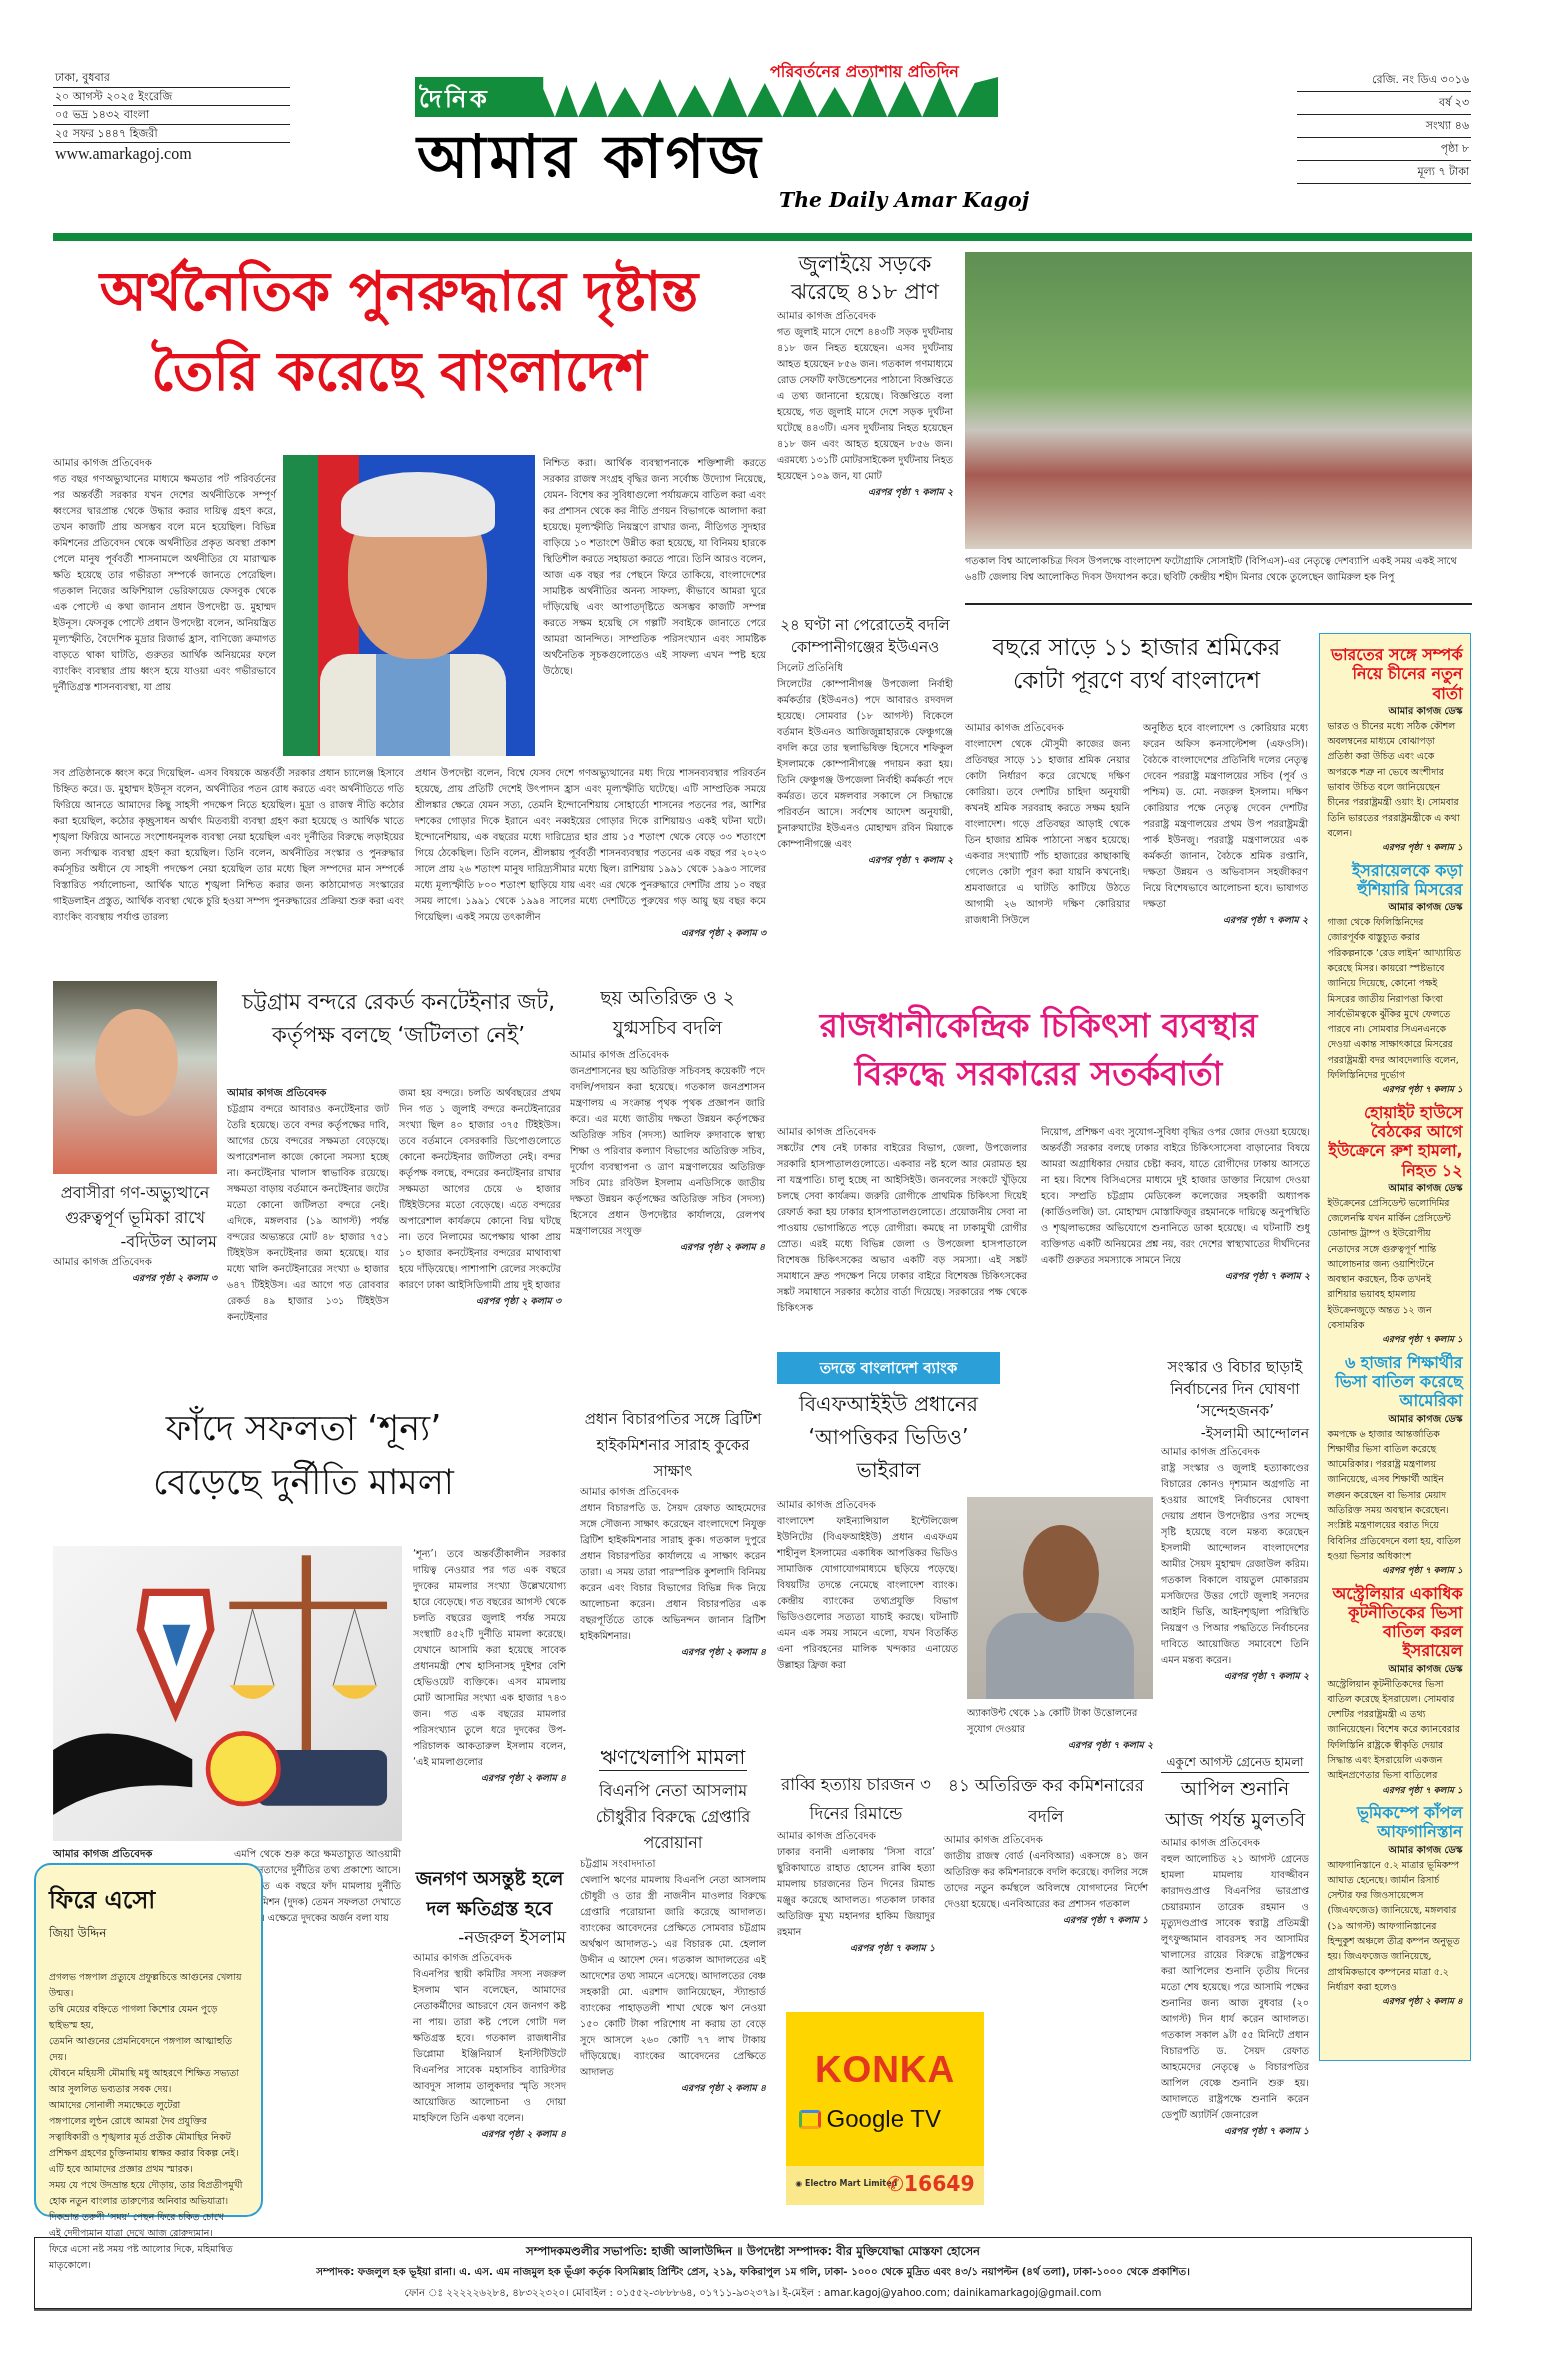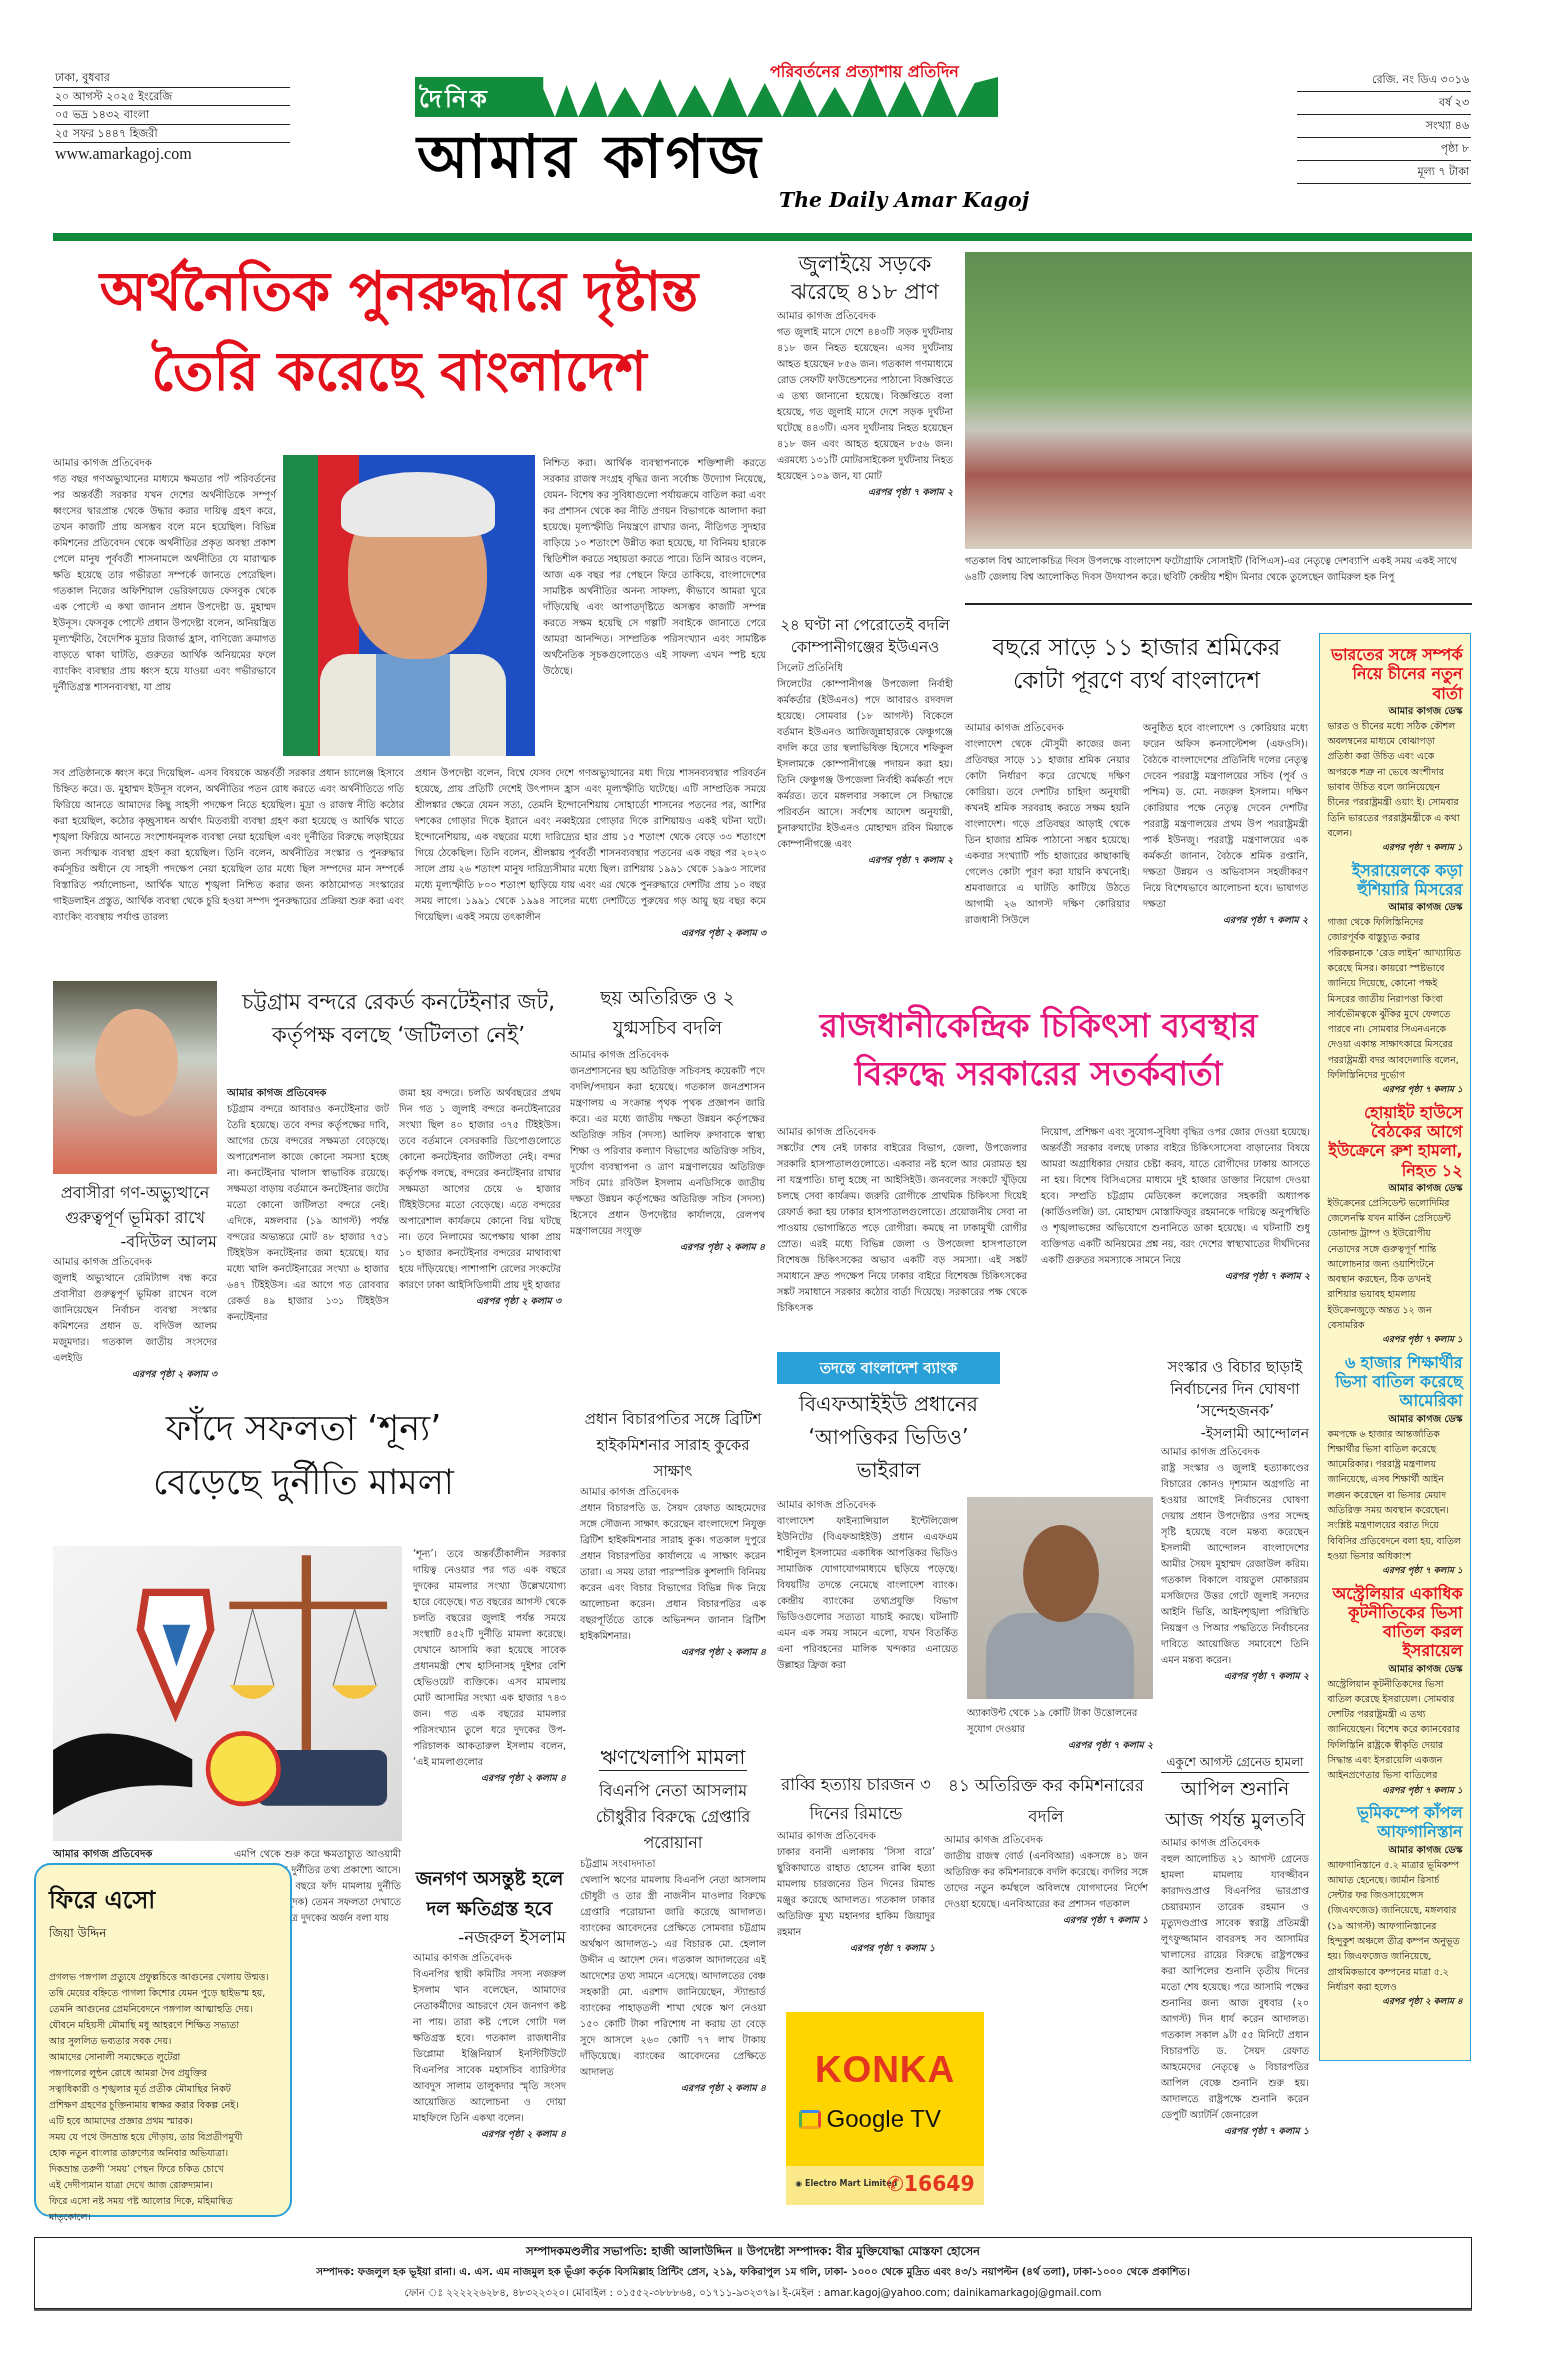--- a/index.html
+++ b/index.html
@@ -205,21 +205,20 @@
   </div>
 </div>
 
 <div class="abs photo badiul-photo">
     <div class="badiul-face"></div>
   </div>
 <div class="abs" style="left:53px; top:1180px; width:164px;">
   <div class="hl" style="font-size:16px; line-height:25px;">প্রবাসীরা গণ-অভ্যুত্থানে গুরুত্বপূর্ণ ভূমিকা রাখে</div>
   <div class="hl" style="font-size:16px; line-height:24px; text-align:right;">-বদিউল আলম</div>
   <div class="byline">আমার কাগজ প্রতিবেদক</div>
-  <div class="txt">জুলাই অভ্যুত্থানে রেমিট্যান্স বন্ধ করে প্রবাসীরা গুরুত্বপূর্ণ ভূমিকা রাখেন বলে জানিয়েছেন নির্বাচন ব্যবস্থা সংস্কার কমিশনের প্রধান ড. বদিউল আলম মজুমদার। গতকাল জাতীয় সংসদের এলইডি</div>
   <div class="cont">এরপর পৃষ্ঠা ২ কলাম ৩</div>
 </div>
 
 <div class="abs hl" style="left:227px; top:985px; width:343px; font-size:21.3px; line-height:33px;">
   <div>চট্টগ্রাম বন্দরে রেকর্ড কনটেইনার জট,</div>
   <div>কর্তৃপক্ষ বলছে ‘জটিলতা নেই’</div>
 </div>
 <div class="abs" style="left:227px; top:1085px; width:162px;">
   <div class="byline b">আমার কাগজ প্রতিবেদক</div>
   <div class="txt">চট্টগ্রাম বন্দরে আবারও কনটেইনার জট তৈরি হয়েছে। তবে বন্দর কর্তৃপক্ষের দাবি, আগের চেয়ে বন্দরের সক্ষমতা বেড়েছে। অপারেশনাল কাজে কোনো সমস্যা হচ্ছে না। কনটেইনার খালাস স্বাভাবিক রয়েছে। সক্ষমতা বাড়ায় বর্তমানে কনটেইনার জটের মতো কোনো জটিলতা বন্দরে নেই। এদিকে, মঙ্গলবার (১৯ আগস্ট) পর্যন্ত বন্দরের অভ্যন্তরে মোট ৪৮ হাজার ৭৫১ টিইইউস কনটেইনার জমা হয়েছে। যার মধ্যে খালি কনটেইনারের সংখ্যা ৬ হাজার ৬৪৭ টিইইউস। এর আগে গত রোববার রেকর্ড ৪৯ হাজার ১৩১ টিইইউস কনটেইনার</div>
@@ -316,21 +315,21 @@
 </div>
 
 <div class="abs" style="left:580px; top:1744px; width:186px;">
   <div class="hl" style="font-size:20px; line-height:26px; border-bottom:0.9px solid #222; margin:0 18.6px 7.4px;">ঋণখেলাপি মামলা</div>
   <div class="hl" style="font-size:16px; line-height:26px;">বিএনপি নেতা আসলাম চৌধুরীর বিরুদ্ধে গ্রেপ্তারি পরোয়ানা</div>
   <div class="byline">চট্টগ্রাম সংবাদদাতা</div>
   <div class="txt">খেলাপি ঋণের মামলায় বিএনপি নেতা আসলাম চৌধুরী ও তার স্ত্রী নাজনীন মাওলার বিরুদ্ধে গ্রেপ্তারি পরোয়ানা জারি করেছে আদালত। ব্যাংকের আবেদনের প্রেক্ষিতে সোমবার চট্টগ্রাম অর্থঋণ আদালত-১ এর বিচারক মো. হেলাল উদ্দীন এ আদেশ দেন। গতকাল আদালতের এই আদেশের তথ্য সামনে এসেছে। আদালতের বেঞ্চ সহকারী মো. এরশাদ জানিয়েছেন, স্ট্যান্ডার্ড ব্যাংকের পাহাড়তলী শাখা থেকে ঋণ নেওয়া ১৫০ কোটি টাকা পরিশোধ না করায় তা বেড়ে সুদে আসলে ২৬০ কোটি ৭৭ লাখ টাকায় দাঁড়িয়েছে। ব্যাংকের আবেদনের প্রেক্ষিতে আদালত</div>
   <div class="cont">এরপর পৃষ্ঠা ২ কলাম ৪</div>
 </div>
 
-<div class="abs poem-box" style="width:258px;">
+<div class="abs poem-box" style="width:229px;">
   <div class="poem-title">ফিরে এসো</div>
   <div class="poem-author">জিয়া উদ্দিন</div>
   <div id="poem-lines">
       <div class="poem-line">প্রগলভ পঙ্গপাল প্রত্যুষে প্রফুল্লচিত্তে আগুনের খেলায় উন্মত্ত।</div>
       <div class="poem-line">তন্বি মেয়ের বহ্নিতে পাগলা কিশোর যেমন পুড়ে ছাইভস্ম হয়,</div>
       <div class="poem-line">তেমনি আগুনের প্রেমনিবেদনে পঙ্গপাল আত্মাহুতি দেয়।</div>
       <div class="poem-line">যৌবনে মহিয়সী মৌমাছি মধু আহরণে শিক্ষিত সভ্যতা</div>
       <div class="poem-line">আর সুললিত ভব্যতার সবক দেয়।</div>
       <div class="poem-line">আমাদের সোনালী সম্যক্ষেতে লুটেরা</div>
       <div class="poem-line">পঙ্গপালের লুন্ঠন রোধে আমরা দৈব প্রযুক্তির</div>

